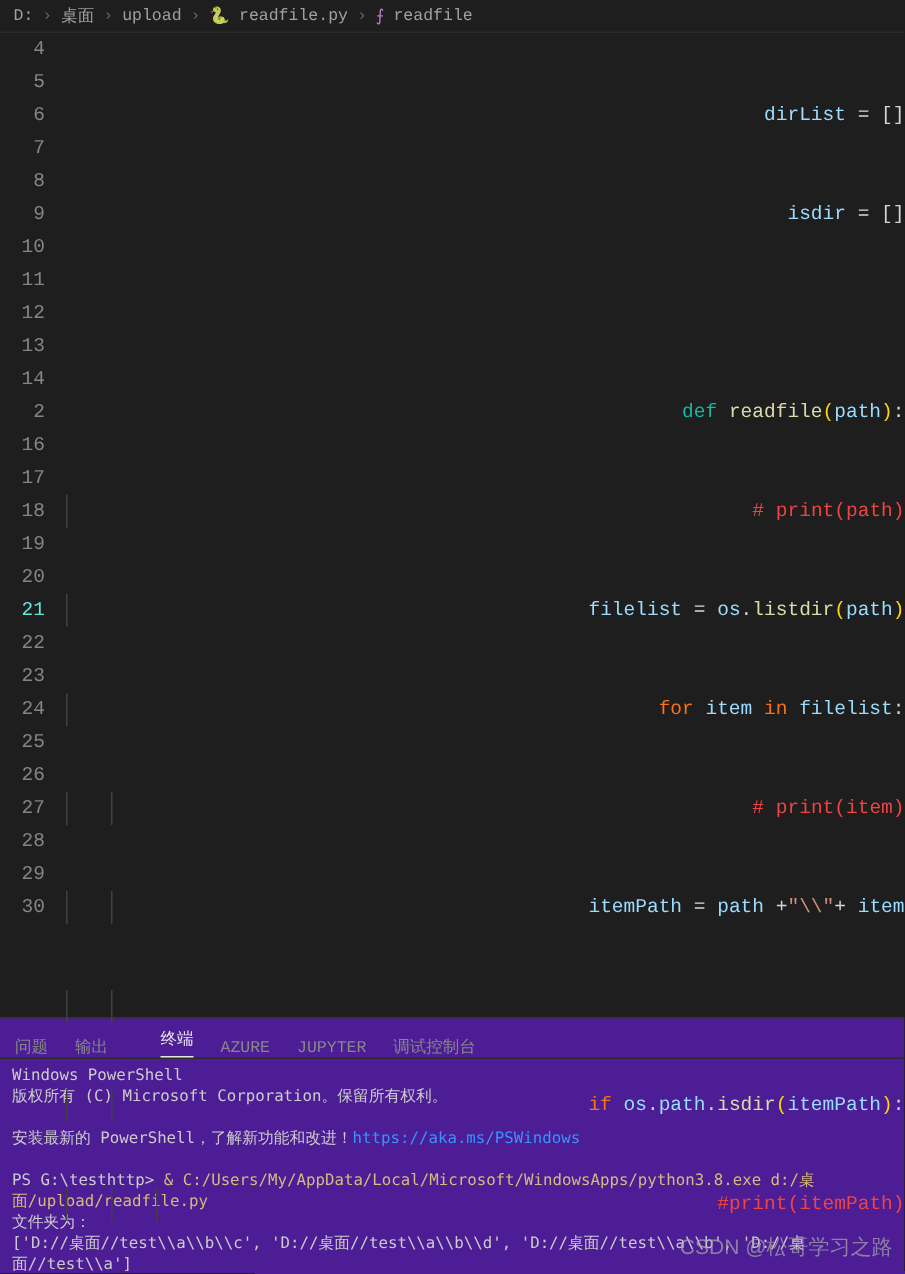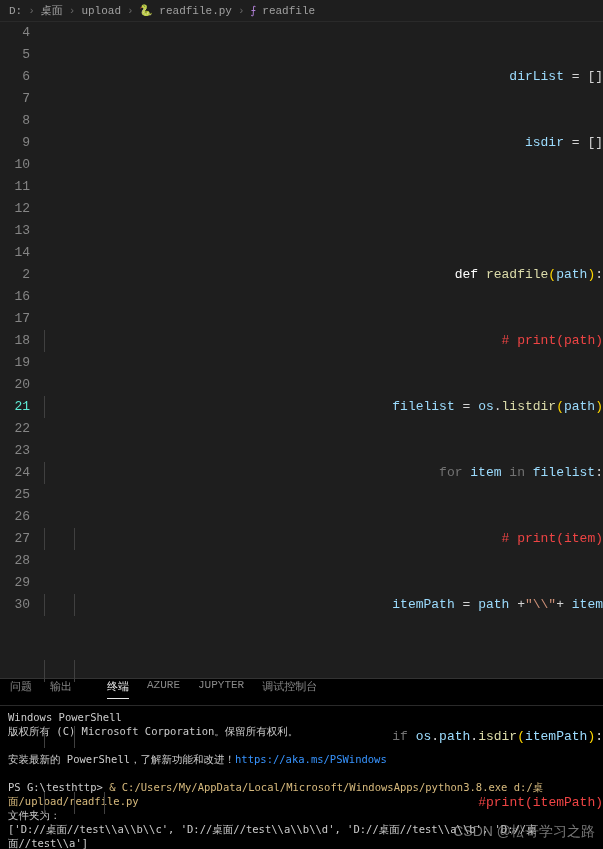--- a/index.html
+++ b/index.html
@@ -17,45 +17,45 @@
 .bc-sep { color: #666; }
 .bc-icon { display: inline-block; }
 .editor { display: flex; height: 656px; background: #1e1e1e; }
 .gutter {
   width: 44px; text-align: right; padding-right: 14px;
   color: #858585; user-select: none; font-size: 13px; line-height: 22px;
 }
 .gutter .current { color: #5eead4; }
 .code { flex: 1; font-size: 13px; line-height: 22px; white-space: pre; }
 .line { height: 22px; position: relative; text-align: right; }
-.hl-def { color: #ffffff; }
+.hl-def { color: #14b8a6; }
 .hl-fn { color: #dcdcaa; }
 .hl-var { color: #9cdcfe; }
 .hl-str { color: #ce9178; }
 .hl-cmt { color: #ef4444; }
 .hl-op { color: #d4d4d4; }
-.hl-ctrl { color: #737373; margin-top: 15px; }
+.hl-ctrl { color: #f97316; margin-top: 15px; }
 .hl-paren { color: #ffd700; }
 .guide {
   position: absolute; width: 1px; top: 0; bottom: 0;
   background: #404040;
 }
 .panel-tabs {
-  height: 28px; background: #000000; display: flex; align-items: flex-start;
+  height: 28px; background: #4c1d95; display: flex; align-items: flex-end;
   padding: 0 10px; gap: 18px; font-size: 11px; color: #888;
   border-top: 1px solid #333; border-bottom: 1px solid #2a2a2a;
 }
 .panel-tabs .tab {
   cursor: pointer; text-transform: uppercase;
 }
 .panel-tabs .active {
   color: #e7e7e7; border-bottom: 1px solid #e7e7e7; padding-bottom: 4px; margin-left: 17px;
 }
 .terminal {
-  background: #000000; padding: 4px 8px; font-size: 10.5px; line-height: 14px;
+  background: #4c1d95; padding: 4px 8px; font-size: 10.5px; line-height: 14px;
   color: #cccccc; height: 143px; overflow: hidden; font-family: Consolas, monospace;
 }
 .term-y { color: #d7ba7d; }
 .term-link { color: #3794ff; }
 .watermark {
   position: absolute; right: 8px; bottom: 8px; color: #aaa;
   font-size: 14px; font-family: Arial, sans-serif; opacity: 0.7;
 }
 </style>
 </head>

